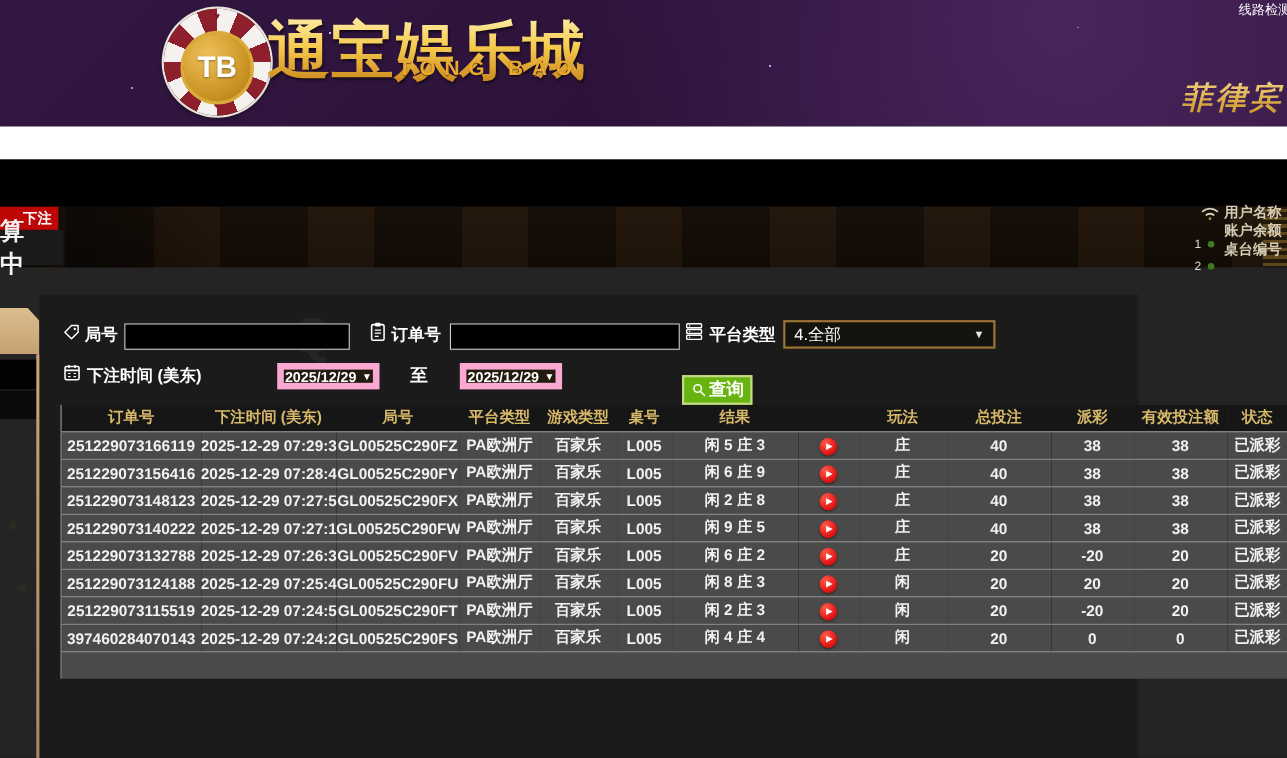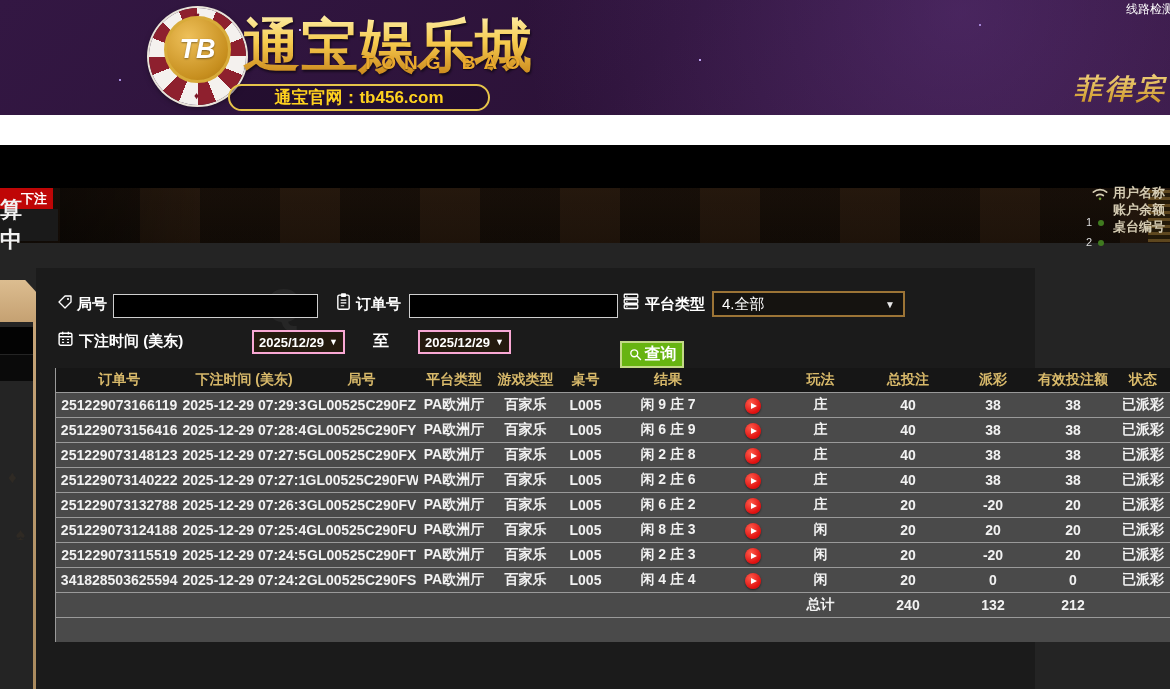--- a/index.html
+++ b/index.html
@@ -13,24 +13,24 @@
       radial-gradient(1.5px 1.5px at 300px 30px, #cbb3ff 60%, transparent 61%),
       radial-gradient(1.5px 1.5px at 700px 60px, #cbb3ff 60%, transparent 61%),
       radial-gradient(1.5px 1.5px at 980px 25px, #b9a0ef 60%, transparent 61%),
       radial-gradient(1.5px 1.5px at 1100px 90px, #b9a0ef 60%, transparent 61%),
       radial-gradient(1.5px 1.5px at 120px 80px, #a98fe0 60%, transparent 61%),
       linear-gradient(135deg, #331743 0%, #2c1238 55%, #34163f 100%);
   }
   .chip { position:absolute; left:149px; top:8px; width:97px; height:97px; border-radius:50%;
     background:repeating-conic-gradient(#f4f1ee 0deg 22.5deg, #8e202e 22.5deg 45deg);
     box-shadow:0 0 0 2px #e9e4da, 0 2px 6px rgba(0,0,0,.6); }
-  .chip-inner { position:absolute; left:15px; top:8px; width:67px; height:67px; border-radius:50%;
+  .chip-inner { position:absolute; left:15px; top:20px; width:67px; height:67px; border-radius:50%;
     background:radial-gradient(circle at 35% 30%, #eec05a, #c78f1f 70%, #a9720f);
     border:3px solid #d8ab3a; display:flex; align-items:center; justify-content:center;
-    color:#fff; font-weight:bold; font-size:27px; text-shadow:0 1px 2px rgba(0,0,0,.4);font-style:italic; }
+    color:#fff; font-weight:bold; font-size:27px; text-shadow:0 1px 2px rgba(0,0,0,.4); }
   .chip-suit { position:absolute; color:#7c1827; font-size:10px; }
   .brand-cn { position:absolute; left:243px; top:8px; width:290px; font-size:57px; font-weight:bold;
     font-family:"DejaVu Serif", serif; letter-spacing:1px; white-space:nowrap;
     background:linear-gradient(#fdf0b0 5%, #f6ca4d 45%, #c27c14 95%);
     -webkit-background-clip:text; background-clip:text; color:transparent;
     filter:drop-shadow(1px 2px 1px rgba(0,0,0,.55)); }
   .brand-en { position:absolute; left:362px; top:52px; font-size:19px; font-weight:bold;
     letter-spacing:8px; color:#eaa92e; text-shadow:0 1px 1px rgba(0,0,0,.5); white-space:nowrap; }
   .badge { position:absolute; left:228px; top:84px; width:262px; height:27px; border:2px solid #e6c44a;
     border-radius:16px; display:flex; align-items:center; justify-content:center;
@@ -76,21 +76,21 @@
   
   .panel { position:absolute; left:36px; top:268px; width:999px; height:421px; background:#1b1b1b; }
   .watermark { position:absolute; color:#262626; font-weight:bold; }
 
   .f-label { position:absolute; color:#fff; font-size:15px; font-weight:bold; white-space:nowrap; }
   .f-input { position:absolute; height:24px; background:#000; border:1px solid #cfcfcf; color:#fff;
     font-size:14px; padding:0 6px; font-family:"Liberation Sans", sans-serif; }
   .f-select { position:absolute; height:26px; background:#151310; border:2px solid #9c7436; color:#fff;
     font-size:15px; display:flex; align-items:center; padding:0 8px; cursor:pointer; }
   .f-select .arrow { margin-left:auto; font-size:10px; color:#e8e8e8; }
-  .f-date { position:absolute; height:24px; background:#241a0e; border:2px solid #f9a8d4; color:#fff;
+  .f-date { position:absolute; height:24px; background:#241a0e; border:6px solid #f9a8d4; color:#fff;
     font-size:13px; font-weight:bold; display:flex; align-items:center; justify-content:center; gap:5px; cursor:pointer; }
   .f-date .arrow { font-size:9px; }
   .btn-search { position:absolute; left:584px; top:57px; width:64px; height:27px;
     background:var(--button-green,#67b411); border:2px solid #c3d985; color:#fff; font-size:16px; font-weight:bold;
     display:flex; align-items:center; justify-content:center; gap:2px; cursor:pointer;margin-top:16px; }
   .ficon { position:absolute; }
 
   
   table.records { position:absolute; left:19px; top:100px; width:1115px; border-collapse:collapse;
     table-layout:fixed; }
@@ -122,21 +122,20 @@
 <div class="page">
 
   <div class="hdr">
     <div class="chip">
       <span class="chip-suit" style="left:45px;top:2px;">♥</span>
       <span class="chip-suit" style="left:45px;top:82px;">♦</span>
       <div class="chip-inner">TB</div>
     </div>
     <div class="brand-cn">通宝娱乐城</div>
     <div class="brand-en">TONG BAO</div>
-    <div class="badge">通宝官网：tb456.com</div>
     <div class="line-check">线路检测</div>
     <div class="calligraphy">菲律宾官方</div>
   </div>
 
   <div class="gap-white"></div>
   <div class="strip-black"></div>
 
   <div class="strip-photo"></div>
   <div class="photo-slats"></div>
   <div class="red-tag">下注</div>
@@ -264,21 +263,21 @@
           </tr>
       </thead>
       <tbody id="table-body">
           <tr>
             <td class="c0">251229073166119</td>
             <td class="c1">2025-12-29 07:29:33</td>
             <td class="c2">GL00525C290FZ</td>
             <td class="c3">PA欧洲厅</td>
             <td class="c4">百家乐</td>
             <td class="c5">L005</td>
-            <td class="c6">闲 9 庄 7</td>
+            <td class="c6">闲 5 庄 3</td>
             <td class="c7"><span class="play-btn">
                 <span class="tri"></span>
               </span></td>
             <td class="c8">庄</td>
             <td class="c9">40</td>
             <td class="c10 pay-pos">38</td>
             <td class="c11">38</td>
             <td class="c12 status">已派彩</td>
           </tr>
           <tr>
@@ -315,21 +314,21 @@
             <td class="c11">38</td>
             <td class="c12 status">已派彩</td>
           </tr>
           <tr>
             <td class="c0">251229073140222</td>
             <td class="c1">2025-12-29 07:27:10</td>
             <td class="c2">GL00525C290FW</td>
             <td class="c3">PA欧洲厅</td>
             <td class="c4">百家乐</td>
             <td class="c5">L005</td>
-            <td class="c6">闲 2 庄 6</td>
+            <td class="c6">闲 9 庄 5</td>
             <td class="c7"><span class="play-btn">
                 <span class="tri"></span>
               </span></td>
             <td class="c8">庄</td>
             <td class="c9">40</td>
             <td class="c10 pay-pos">38</td>
             <td class="c11">38</td>
             <td class="c12 status">已派彩</td>
           </tr>
           <tr>
@@ -377,51 +376,36 @@
             <td class="c7"><span class="play-btn">
                 <span class="tri"></span>
               </span></td>
             <td class="c8">闲</td>
             <td class="c9">20</td>
             <td class="c10 pay-neg">-20</td>
             <td class="c11">20</td>
             <td class="c12 status">已派彩</td>
           </tr>
           <tr>
-            <td class="c0">341828503625594</td>
+            <td class="c0">397460284070143</td>
             <td class="c1">2025-12-29 07:24:20</td>
             <td class="c2">GL00525C290FS</td>
             <td class="c3">PA欧洲厅</td>
             <td class="c4">百家乐</td>
             <td class="c5">L005</td>
             <td class="c6">闲 4 庄 4</td>
             <td class="c7"><span class="play-btn">
                 <span class="tri"></span>
               </span></td>
             <td class="c8">闲</td>
             <td class="c9">20</td>
             <td class="c10 pay-zero">0</td>
             <td class="c11">0</td>
             <td class="c12 status">已派彩</td>
           </tr>
-          <tr class="sum-row">
-            <td class="c0"></td>
-            <td class="c1"></td>
-            <td class="c2"></td>
-            <td class="c3"></td>
-            <td class="c4"></td>
-            <td class="c5"></td>
-            <td class="c6"></td>
-            <td class="c7"></td>
-            <td class="c8">总计</td>
-            <td class="c9">240</td>
-            <td class="c10">132</td>
-            <td class="c11">212</td>
-            <td class="c12"></td>
-          </tr>
           <tr class="filler-row">
             <td colspan="13"></td>
           </tr>
         </tbody>
     </table>
   </div>
 
 </div>
 
 </body></html>

